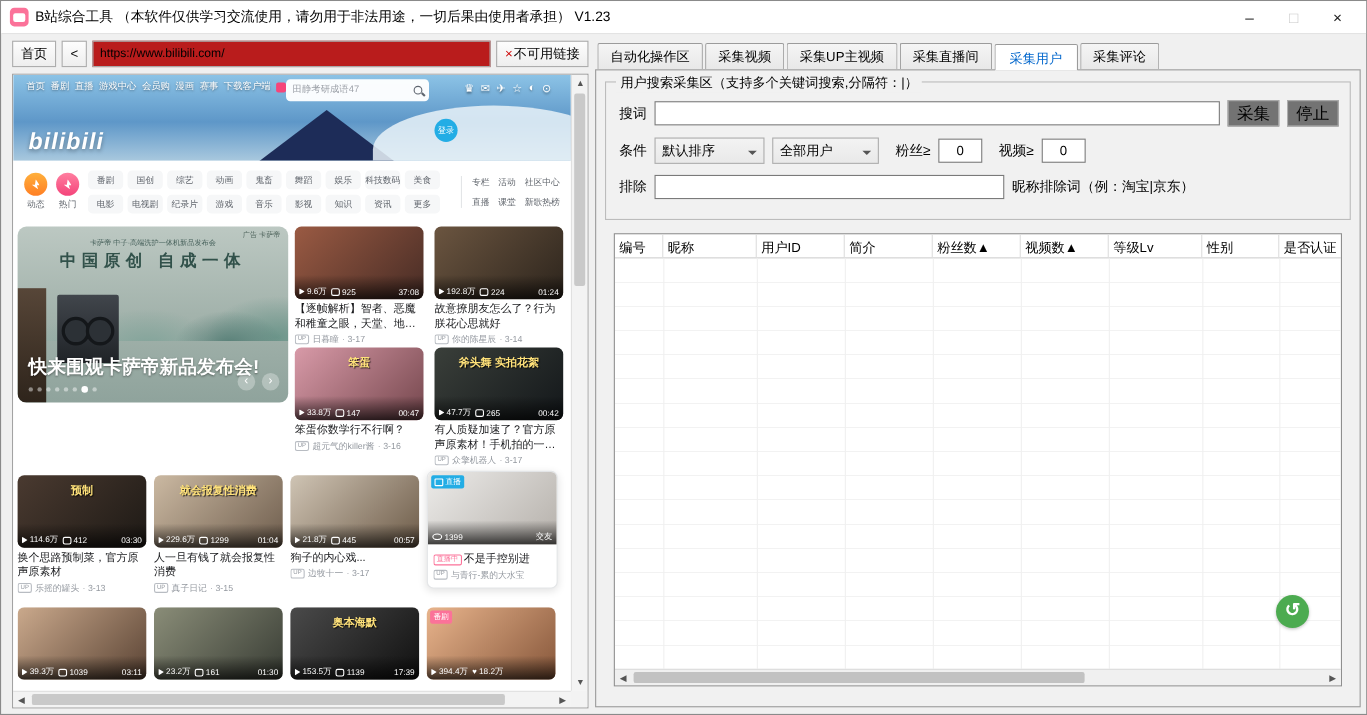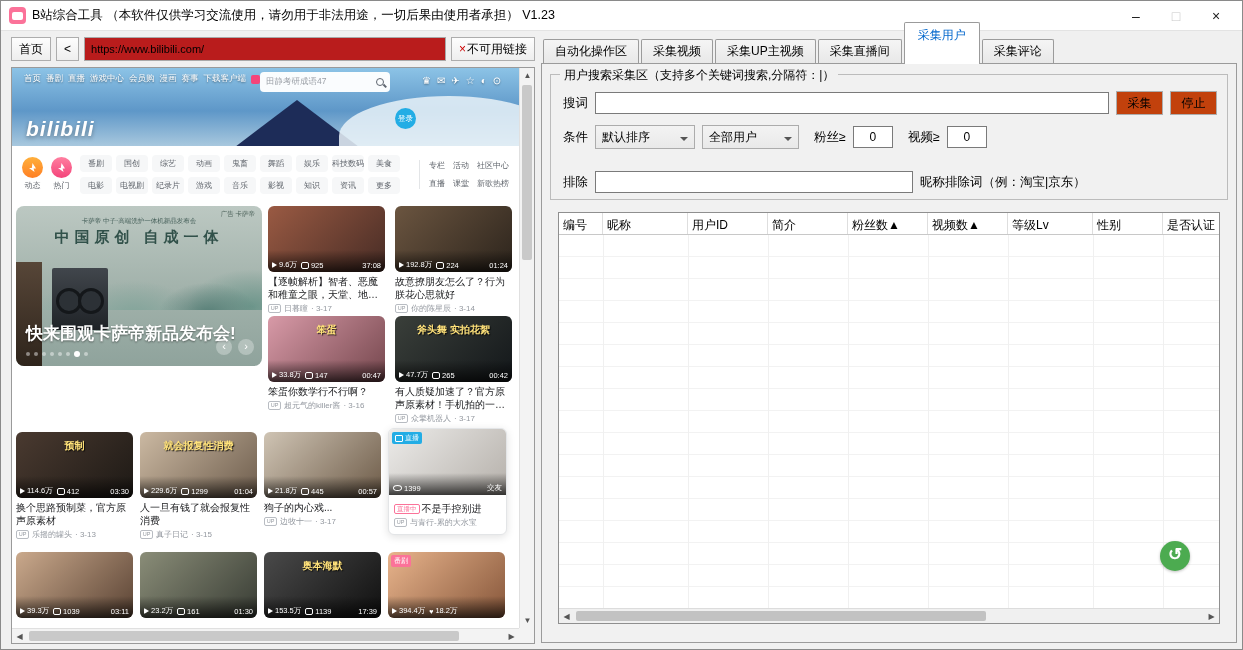--- a/index.html
+++ b/index.html
@@ -120,30 +120,30 @@
   .vcard.live .thumb{border-radius:5px 5px 0 0;}
   .vcard.live .tbody{padding:4px 5px 6px;}
   .rtag{display:inline-block;border:1px solid #fb7299;color:#fb7299;font-size:6.5px;padding:0 2px;border-radius:2px;
      margin-right:2px;vertical-align:1px;}
 
   
   .tool{position:absolute;left:540px;top:8px;width:696px;height:604px;}
   .tabs{display:flex;align-items:flex-end;height:24px;padding-left:2px;}
   .tab{border:1px solid #9b9b9b;border-bottom:none;background:linear-gradient(#f5f5f5,#e8e8e8);
      padding:3px 11px;font-size:12px;margin-right:2px;border-radius:2px 2px 0 0;white-space:nowrap;}
-  .tab.active{background:#fff;color:#06c;padding:4px 13px 20px;margin-bottom:-1px;position:relative;z-index:2;}
+  .tab.active{background:#fff;color:#06c;padding:4px 13px 2px;margin-bottom:-1px;position:relative;z-index:2;}
   .tabpage{position:absolute;left:0;top:24px;right:0;bottom:0;border:1px solid #9b9b9b;background:#f1f1f1;}
 
   .gbox{position:absolute;left:8px;top:10px;right:8px;height:126px;border:1px solid #bcbcbc;}
   .gtitle{position:absolute;top:-8px;left:9px;background:#f1f1f1;padding:0 4px;font-size:12px;}
   .frow{position:absolute;left:12px;right:10px;display:flex;align-items:center;gap:7px;}
   .frow .lbl{flex:none;font-size:12.5px;}
   .tin{height:22px;border:1px solid #7a7a7a;background:#fff;font-size:12px;padding:0 4px;font-family:inherit;}
   .grow{flex:1;}
-  .pbtn{flex:none;width:47px;height:24px;border:1px solid #adadad;background:#c2410c;font-size:12px;}
+  .pbtn{flex:none;width:47px;height:24px;border:1px solid #adadad;background:#737373;font-size:15px;}
   .sel{flex:none;width:100px;height:24px;border:1px solid #acacac;background:linear-gradient(#f3f3f3,#e9e9e9);
      display:flex;align-items:center;padding:0 6px;font-size:12px;}
   .sel .arr{margin-left:auto;width:0;height:0;border:4px solid transparent;border-top-color:#555;margin-top:7px;}
   .numin{width:40px;text-align:center;}
   .hint{font-size:12.5px;white-space:nowrap;}
 
   .utable{position:absolute;left:16px;top:148px;width:662px;height:412px;border:1px solid #8f8f8f;background:#fff;overflow:hidden;}
   .uthead{display:flex;height:22px;border-bottom:1px solid #c8c8c8;overflow:hidden;}
   .hth{flex:none;padding:4px 0 0 4px;font-size:12px;border-right:1px solid #dedede;white-space:nowrap;overflow:hidden;}
   .hth:nth-child(1){width:44px;} .hth:nth-child(2){width:85px;} .hth:nth-child(3){width:80px;}
@@ -705,21 +705,21 @@
             <span class="sel" style="width:97px;">
                 <span>全部用户</span>
                 <span class="arr"></span>
               </span>
             <span class="lbl" style="margin-left:8px;">粉丝≥</span>
             <input class="tin numin" value="0" style="">
             <span class="lbl" style="margin-left:8px;">视频≥</span>
             <input class="tin numin" value="0" style="">
           </div>
 
-          <div class="frow" style="top:96px;">
+          <div class="frow" style="top:84px;">
             <span class="lbl">排除</span>
             <input class="tin" style="width: 318px;" value="">
             <span class="hint">昵称排除词（例：淘宝|京东）</span>
           </div>
         </div>
 
         <div class="utable">
           <div class="uthead">
 
               <div class="hth">编号</div>

